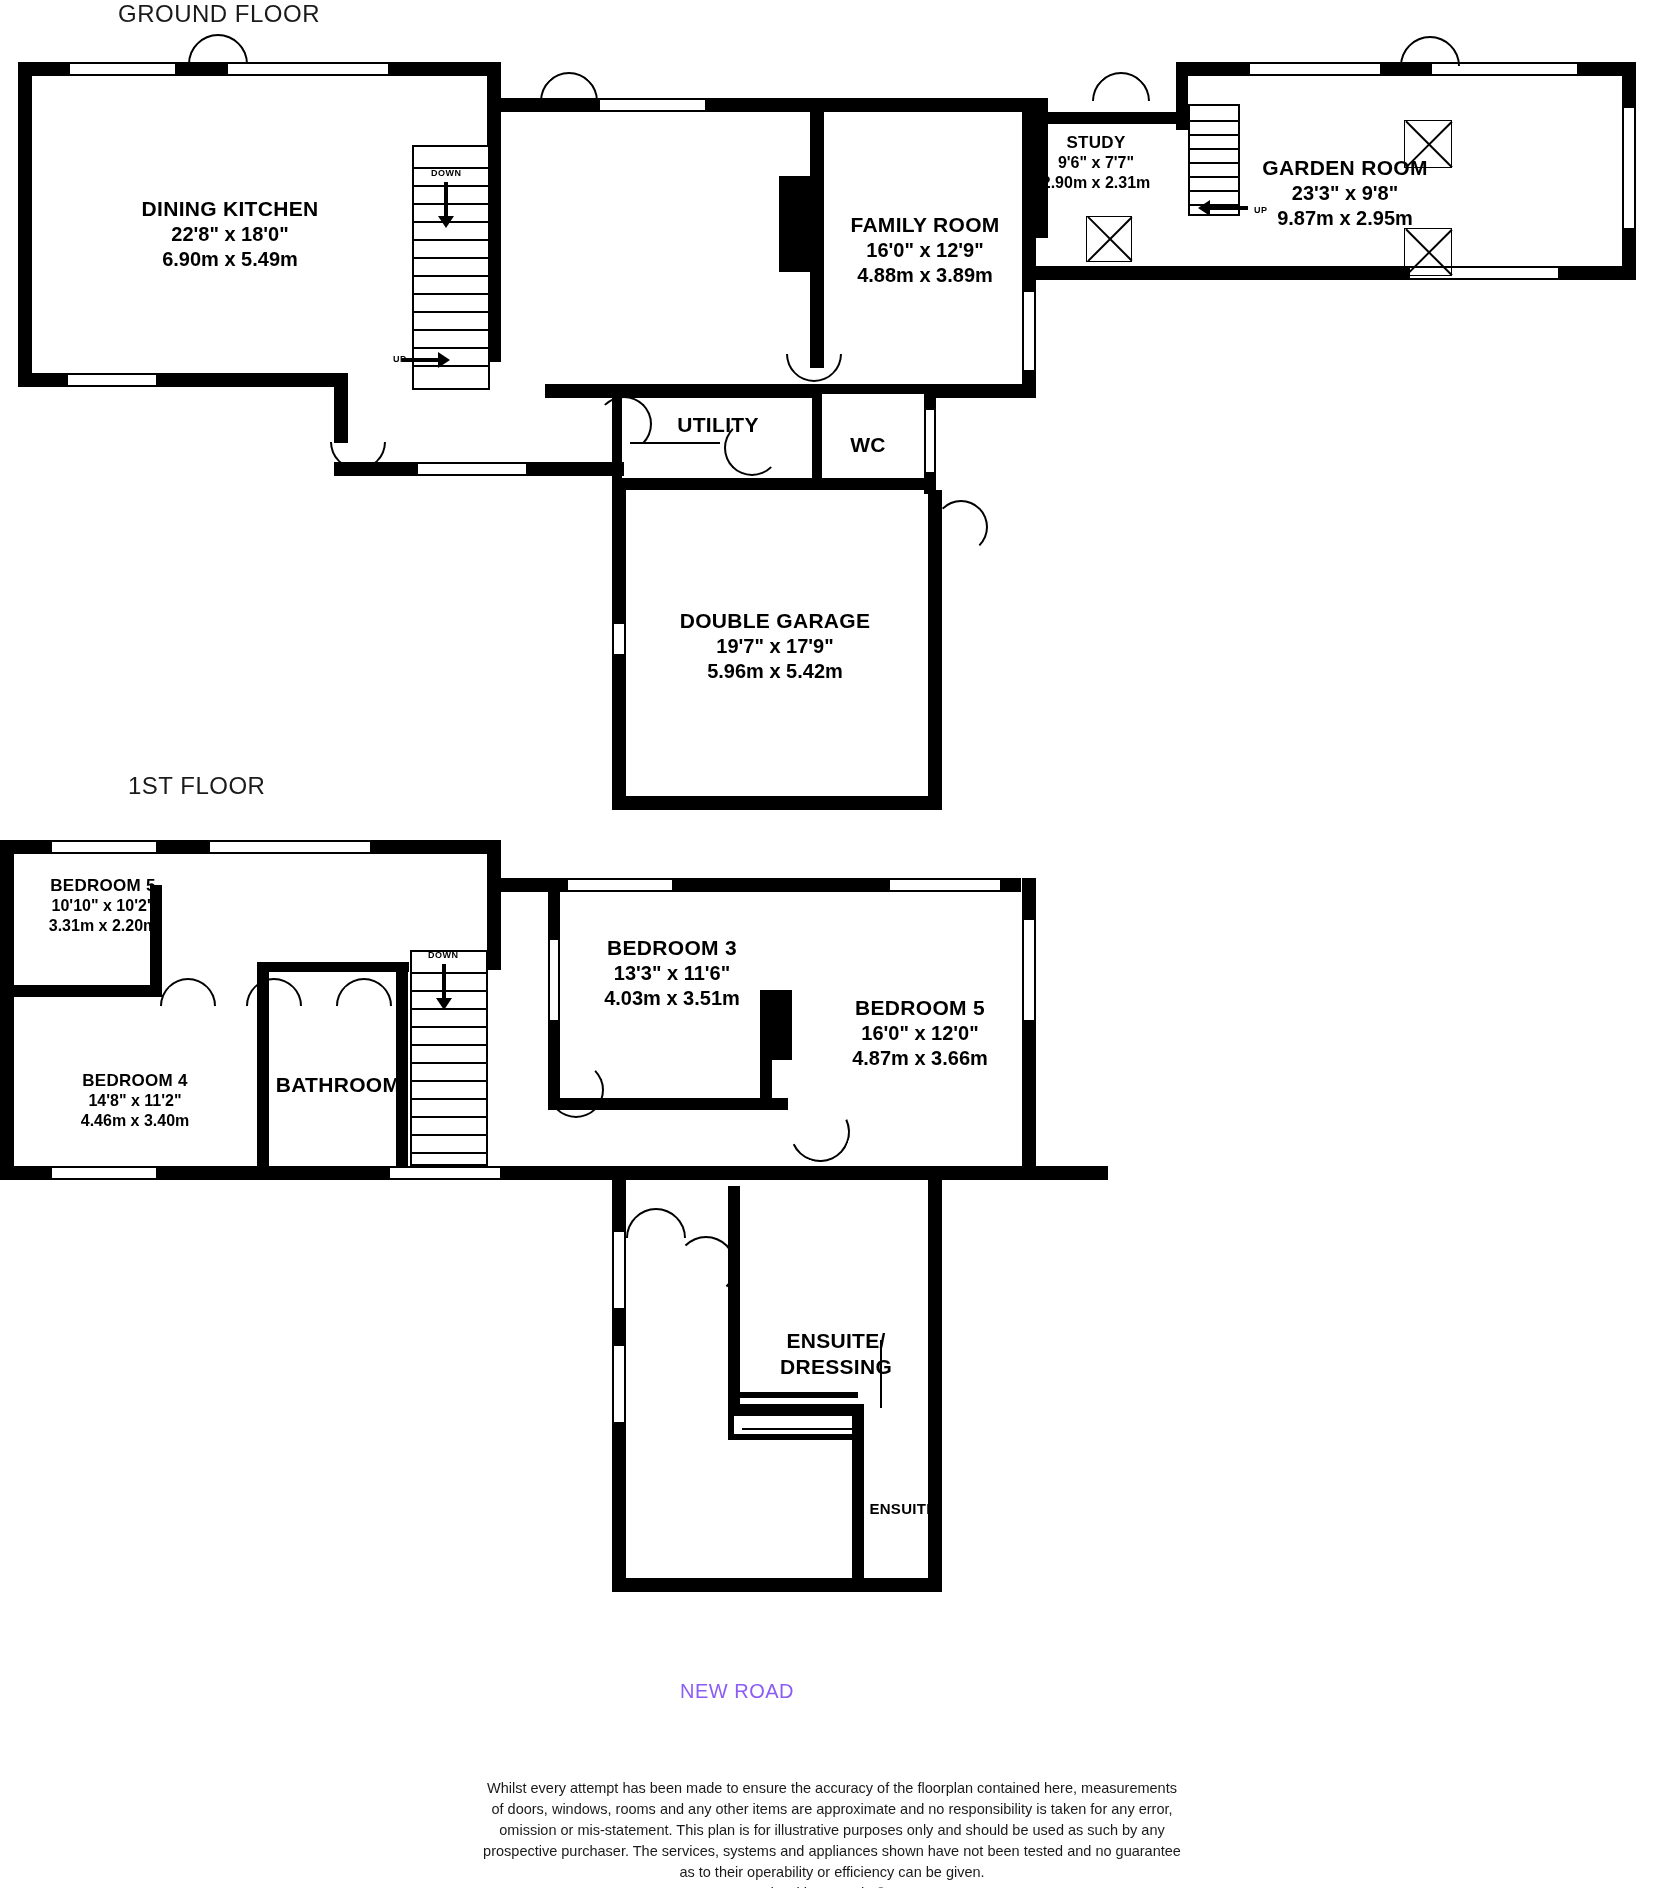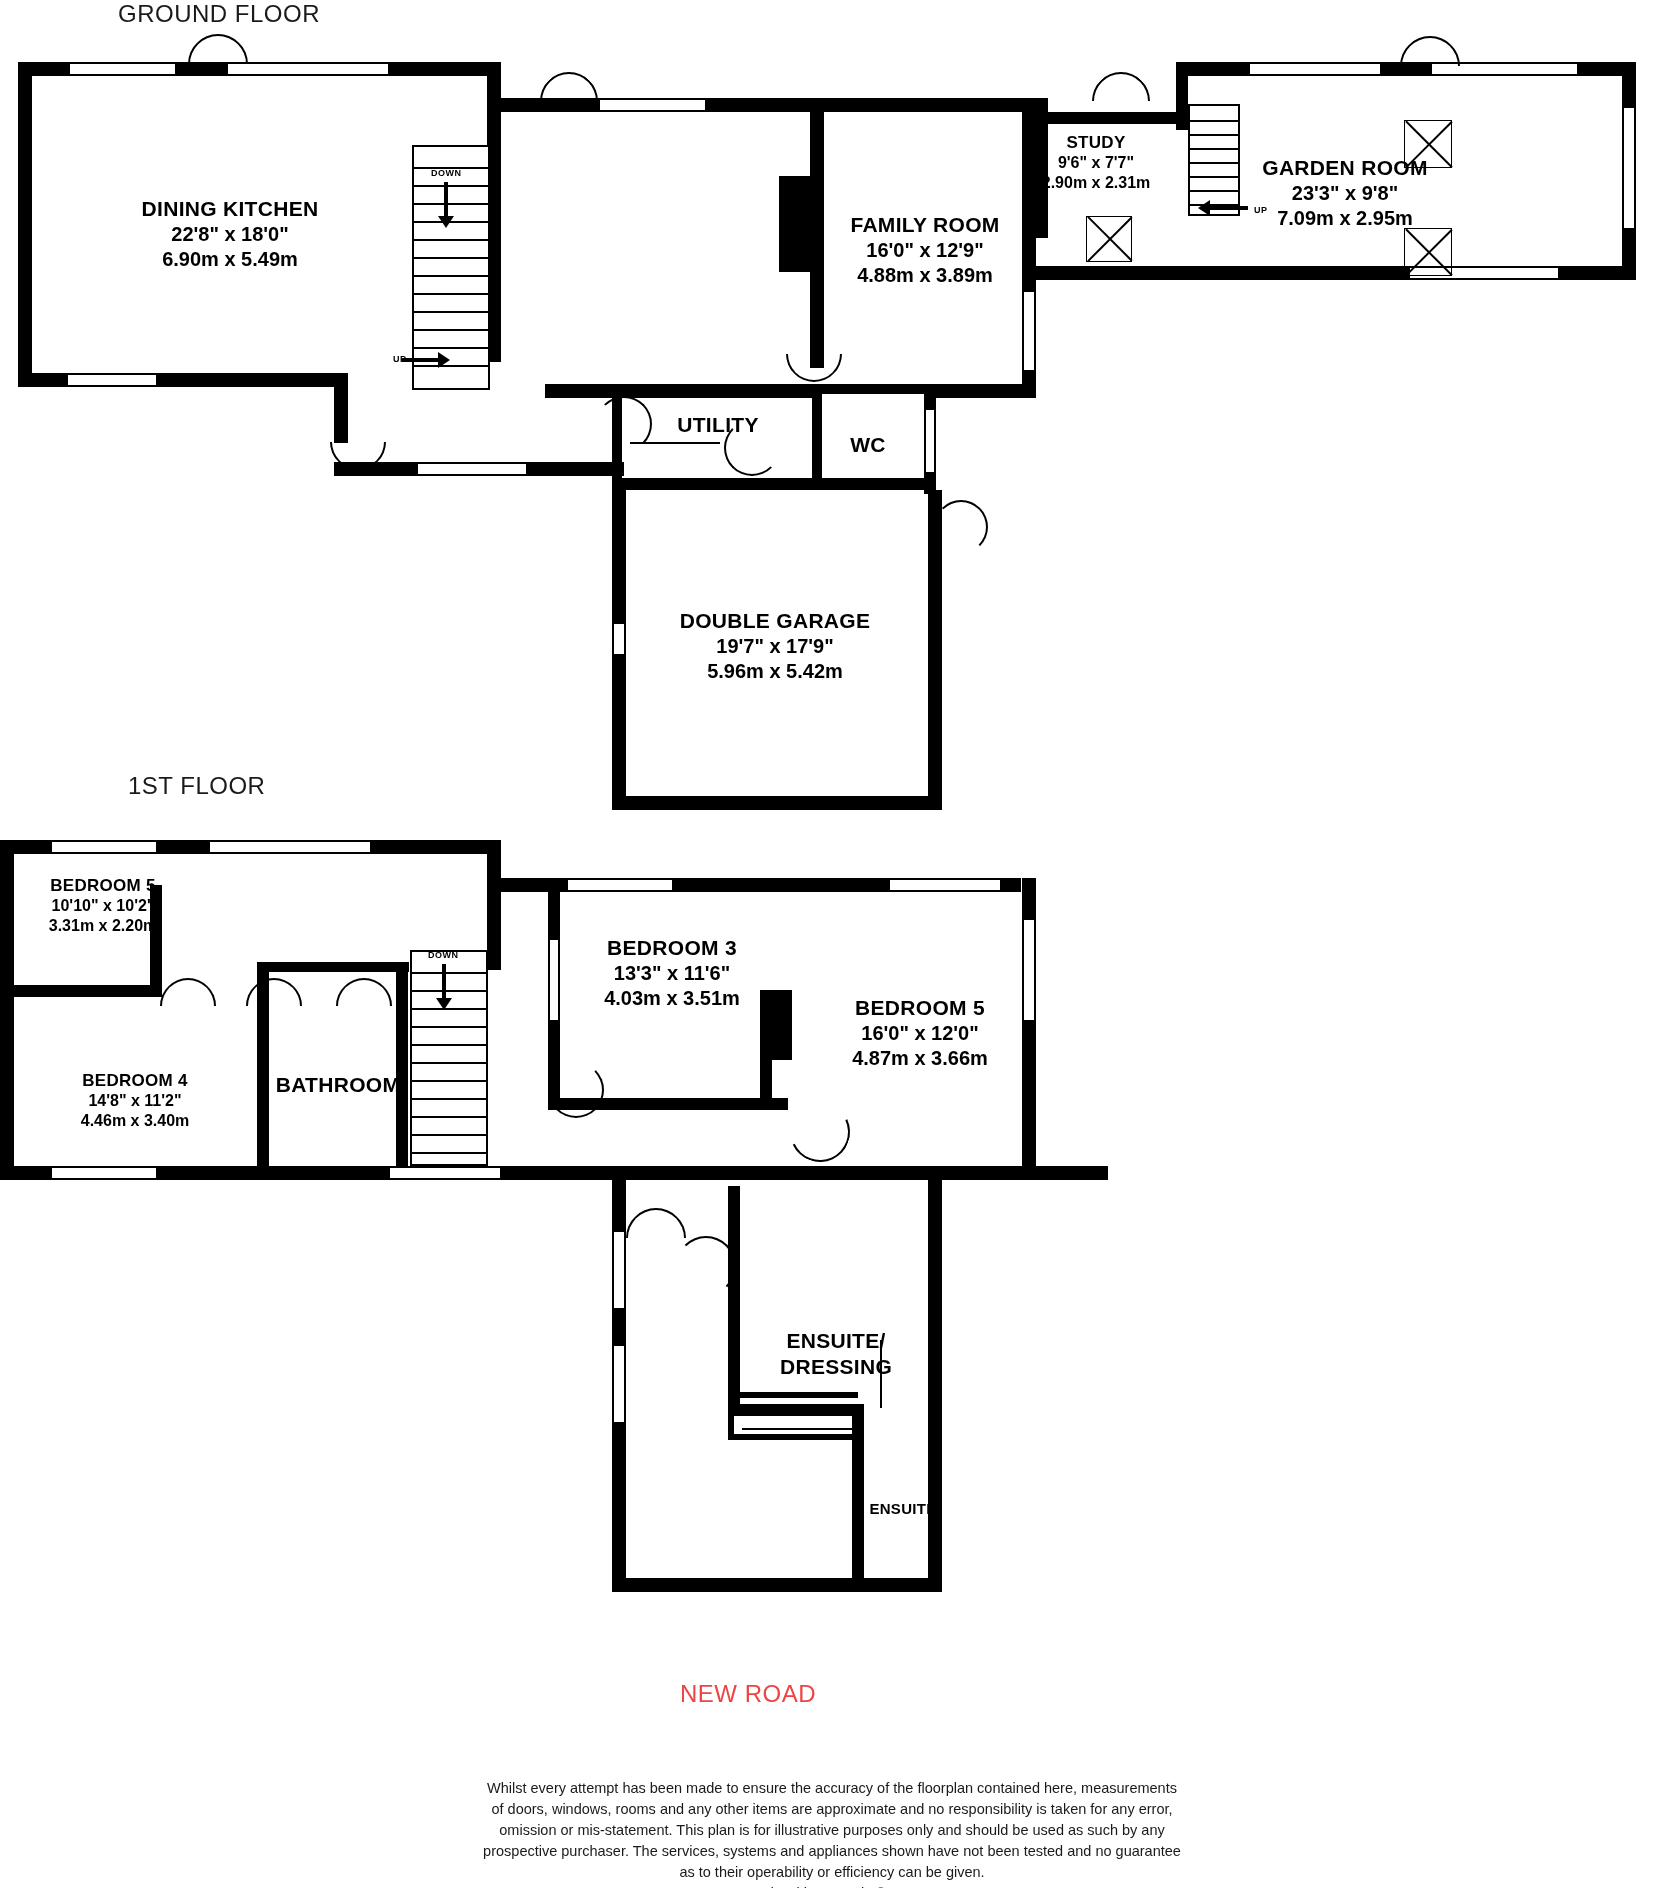--- a/index.html
+++ b/index.html
@@ -113,22 +113,22 @@
     background: #000;
     width: 1.5px;
     height: 141%;
     left: 50%;
     top: -20%;
   }
   .cross-box:before { transform: rotate(45deg); transform-origin: 50% 50%; }
   .cross-box:after  { transform: rotate(-45deg); transform-origin: 50% 50%; }
   .road-label {
     position: absolute;
-    font-size: 24px;
-    color: #ef4444;
+    font-size: 20px;
+    color: #8b5cf6;
     letter-spacing: 0.5px;
   }
   .disclaimer {
     position: absolute;
     left: 0;
     width: 1664px;
     text-align: center;
     font-size: 14.5px;
     line-height: 1.45;
     color: #1a1a1a;
@@ -259,21 +259,21 @@
 
   <div class="room-label small" style="left:1012px; top:132px; width:168px;">
     <div class="name">STUDY</div>
     <div class="dim">9'6"  x 7'7"</div>
     <div class="dim">2.90m  x 2.31m</div>
   </div>
 
   <div class="room-label" style="left:1200px; top:155px; width:290px;">
     <div class="name">GARDEN ROOM</div>
     <div class="dim">23'3"  x 9'8"</div>
-    <div class="dim">7.09m  x 2.95m</div>
+    <div class="dim">9.87m  x 2.95m</div>
   </div>
 
   <div class="room-label" style="left:630px; top:608px; width:290px;">
     <div class="name">DOUBLE GARAGE</div>
     <div class="dim">19'7"  x 17'9"</div>
     <div class="dim">5.96m  x 5.42m</div>
   </div>
 
   <div class="room-label plain" style="left:618px; top:412px; width:200px;">
     <div class="name">UTILITY</div>

